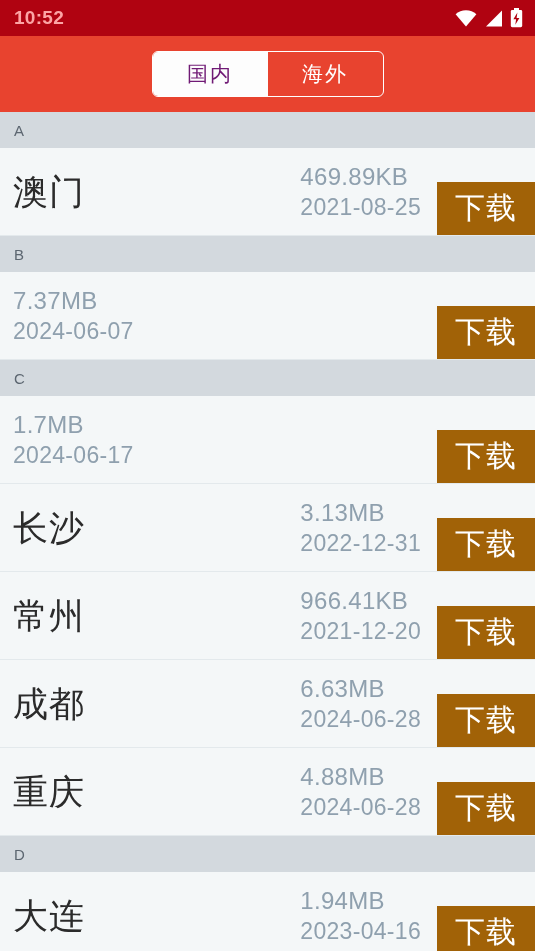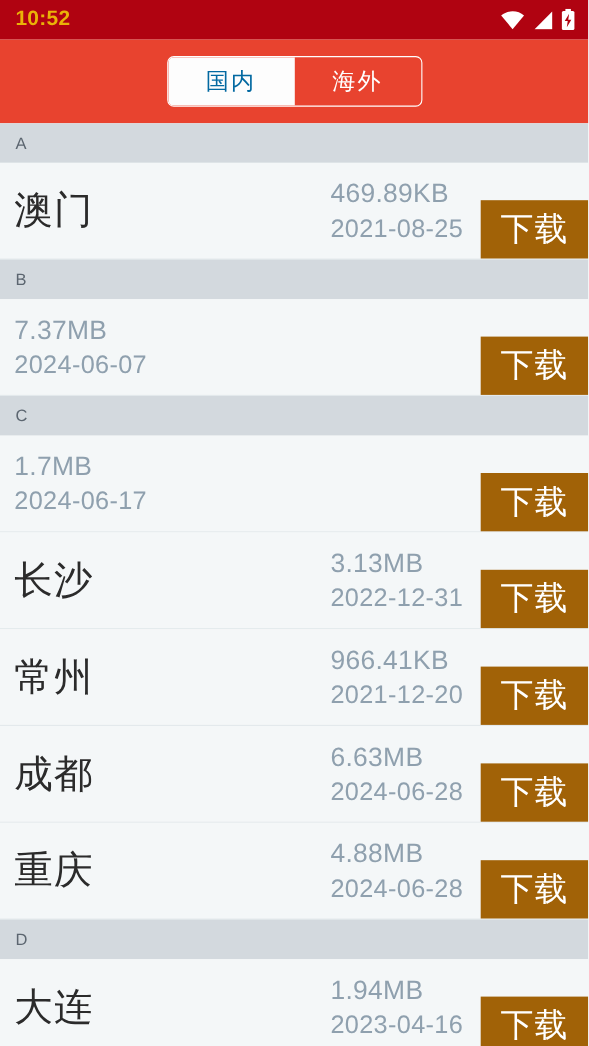--- a/index.html
+++ b/index.html
@@ -5,42 +5,42 @@
   * { margin:0; padding:0; box-sizing:border-box; }
   html, body {
     width:535px; height:951px;
     font-family:"Liberation Sans","DejaVu Sans",sans-serif;
     background:#f4f7f8; overflow:hidden;
   }
   #app { width:535px; height:951px; position:relative; overflow:hidden; background:#f4f7f8; }
 
   
   .statusbar {
-    height:36px; background:#b00311; color:#eab308;
+    height:36px; background:#b00311; color:#fca5a5;
     display:flex; justify-content:space-between;
     padding:0 12px 0 14px;
   }
   .status-time { font-size:19px; font-weight:bold; letter-spacing:.3px; line-height:36px; }
   .status-icons { display:flex; align-items:center; gap:7px; }
   .status-icons svg { display:block; }
 
   
   .toolbar {
     height:76px; background:#e8432f;
     display:flex; align-items:center; justify-content:center;
   }
   .segment {
     display:flex; width:232px; height:46px;
     border:1.6px solid #ffffff; border-radius:6px; overflow:hidden;
   }
   .seg-btn {
     flex:1; display:flex; align-items:center; justify-content:center;
     font-size:21px; letter-spacing:2px; cursor:pointer; user-select:none;
   }
-  .seg-btn.active { background:#fdfdfd; color:#0369a1; }
+  .seg-btn.active { background:#fdfdfd; color:#701a75; }
   .seg-btn.inactive { background:transparent; color:#ffffff; }
 
   
   .list { position:absolute; top:112px; left:0; right:0; bottom:0; overflow:hidden; }
 
   .section-header {
     height:36px; background:#d3d9de;
     display:flex; align-items:center; padding-left:14px;
   }
   .section-header .letter {

